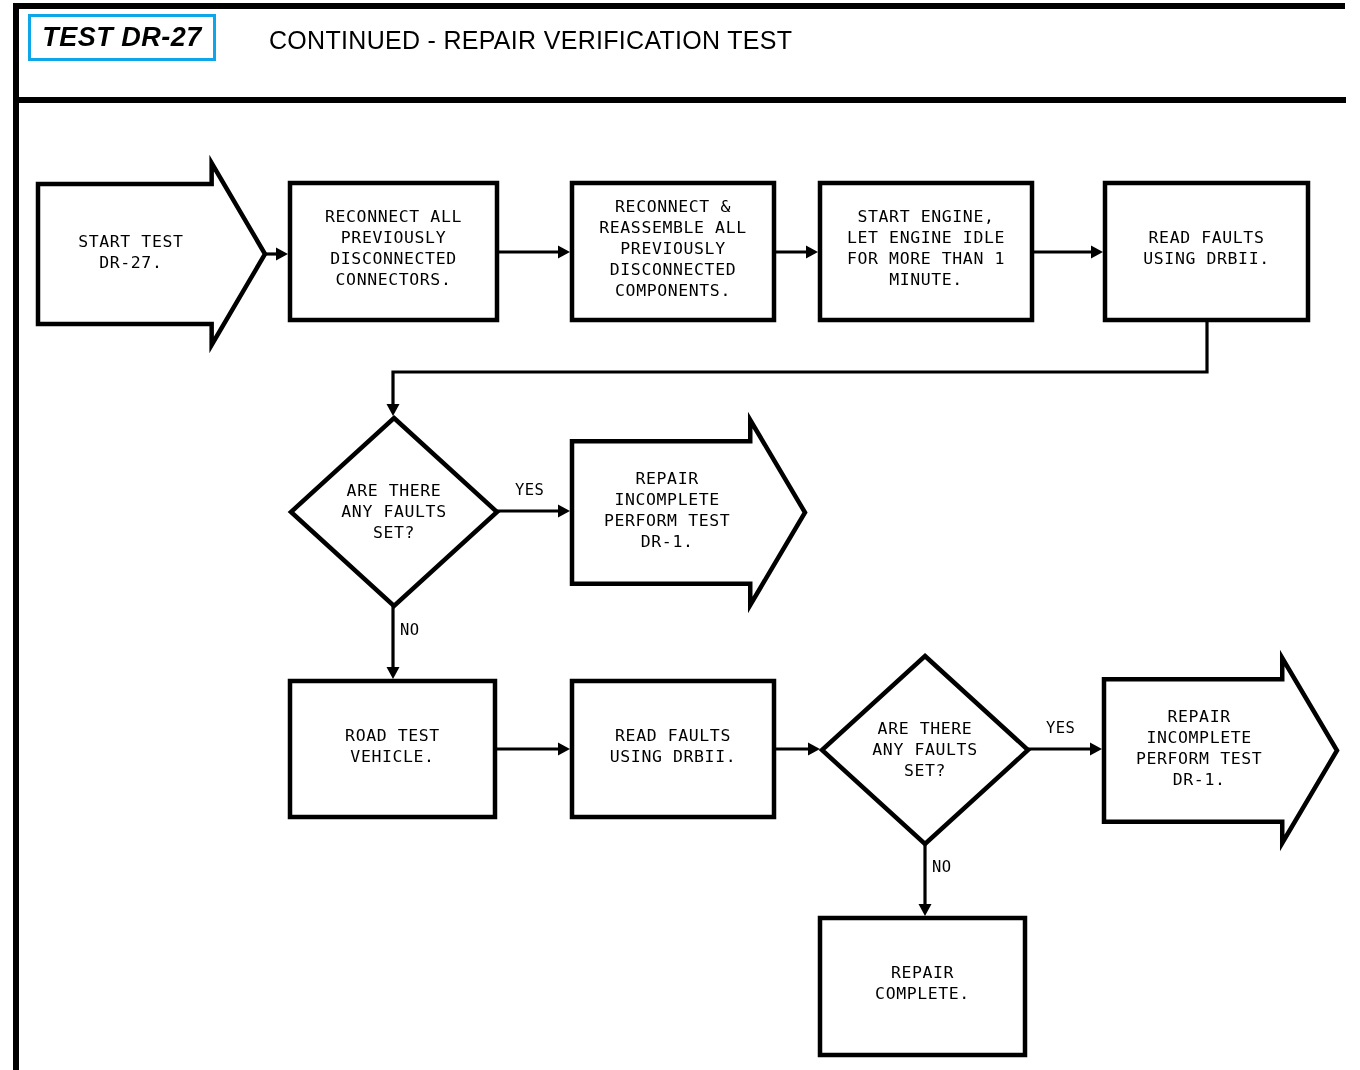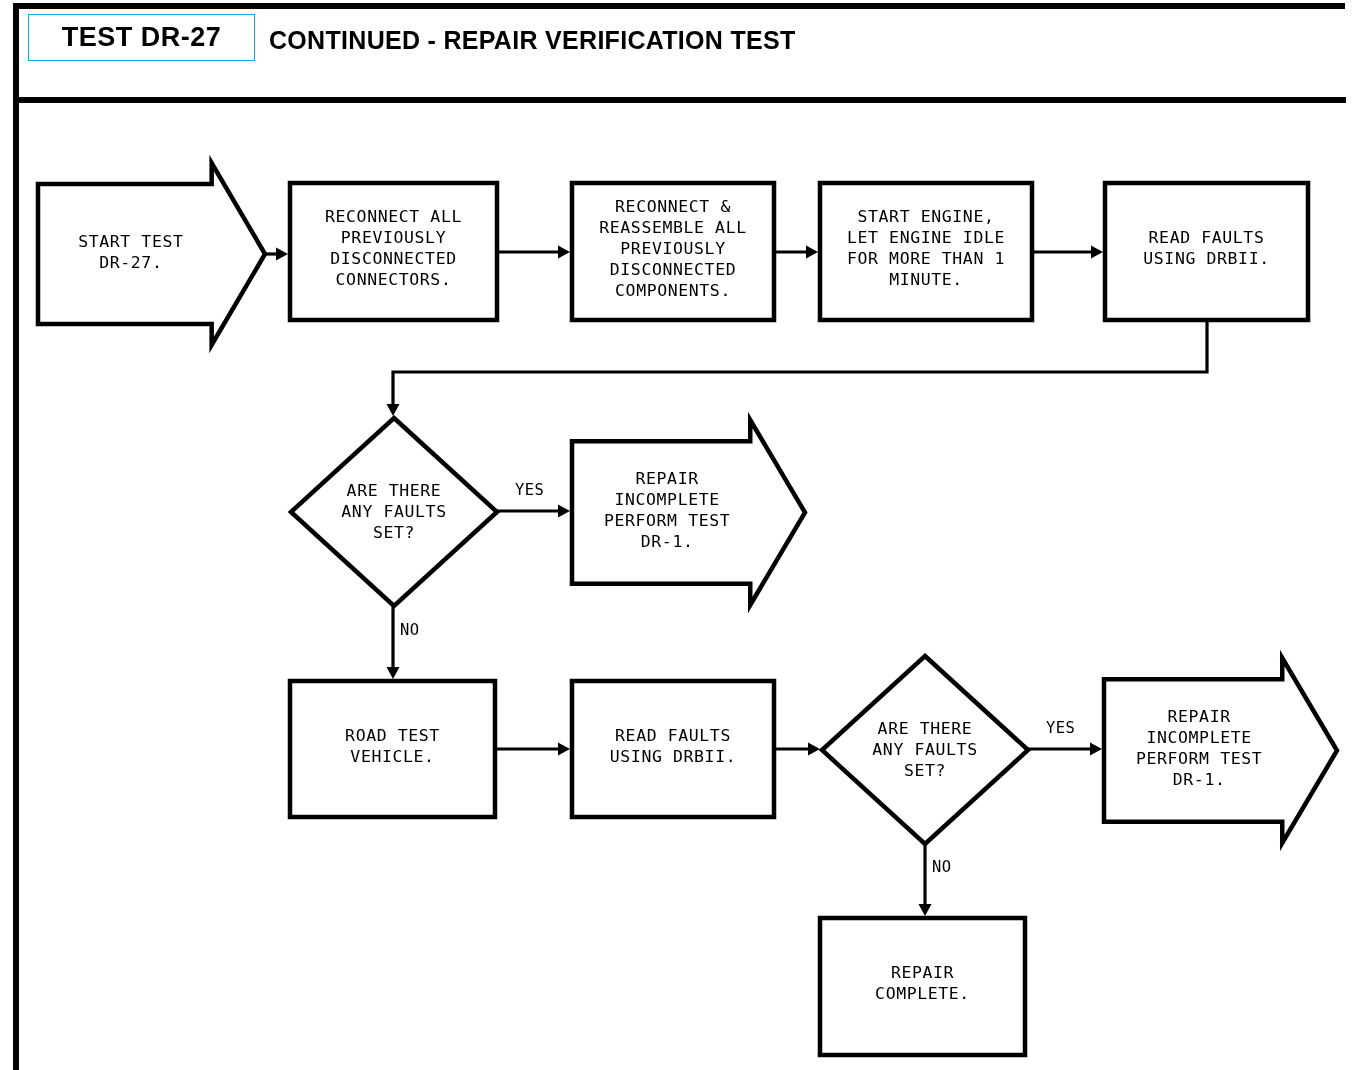--- a/index.html
+++ b/index.html
@@ -34,41 +34,42 @@
     position: absolute;
     left: 19px;
     top: 9px;
     width: 1326px;
     height: 88px;
   }
   #test-id-box {
     position: absolute;
     left: 9px;
     top: 5px;
-    width: 227px;
+    width: 188px;
     height: 47px;
-    border: 1px solid #0ea5e9;
+    border: 3px solid #0ea5e9;
     box-sizing: border-box;
     display: flex;
     align-items: center;
     justify-content: center;
+    font-style: italic;
   }
   #test-id-label {
     font-family: "Liberation Sans", sans-serif;
     font-weight: bold;
     font-size: 27px;
     letter-spacing: 0.5px;
     white-space: nowrap;
   }
   #header-title {
     position: absolute;
     left: 250px;
     top: 17px;
     font-family: "Liberation Sans", sans-serif;
-    font-weight: bold;
+    font-weight: normal;
     font-size: 25px;
     letter-spacing: 0.3px;
     white-space: nowrap;
   }
 
   
   #flow {
     position: absolute;
     left: 0;
     top: 0;

